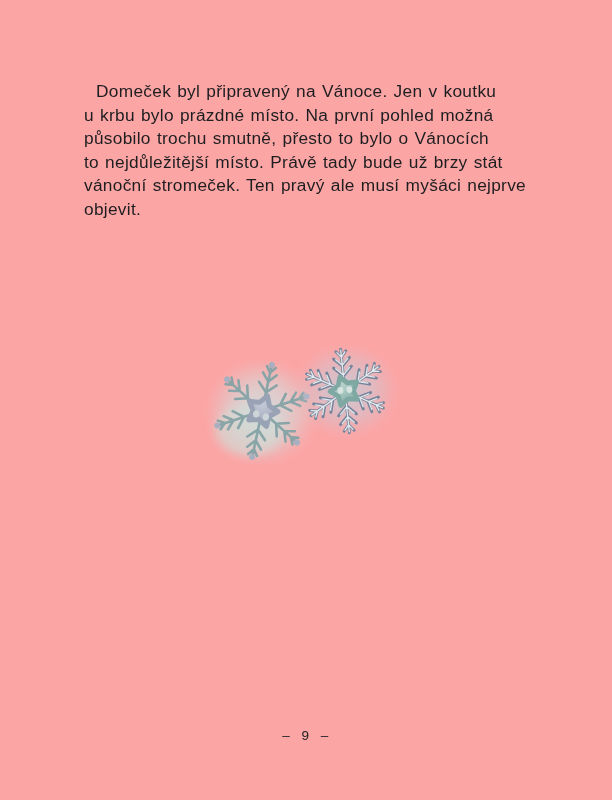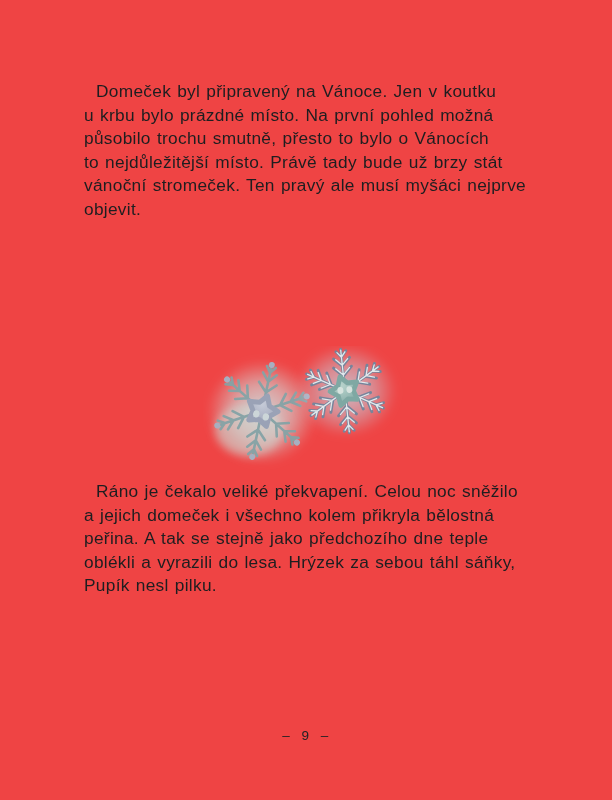--- a/index.html
+++ b/index.html
@@ -4,21 +4,21 @@
 <style>
   html, body {
     margin: 0;
     padding: 0;
     background: #ffffff;
   }
   .page {
     position: relative;
     width: 612px;
     height: 800px;
-    background: #ef4444;
+    background: #fca5a5;
     overflow: hidden;
     font-family: "Liberation Sans", "DejaVu Sans", sans-serif;
     color: #1e1e20;
   }
   .text-block {
     position: absolute;
     left: 84px;
     width: 470px;
   }
   .text-block-top { top: 80px; }
@@ -144,22 +144,17 @@
           <g fill="#d6e3de">
             <ellipse cx="-4.5" cy="-1" rx="3" ry="3.4"></ellipse>
             <ellipse cx="4.5" cy="-1" rx="3" ry="3.4"></ellipse>
           </g>
         </g>
       </g>
     </svg>
   </div>
 
   <div class="text-block text-block-bottom">
-    <p class="para">Ráno je čekalo veliké překvapení. Celou noc sněžilo
-a jejich domeček i všechno kolem přikryla bělostná
-peřina. A tak se stejně jako předchozího dne teple
-oblékli a vyrazili do lesa. Hrýzek za sebou táhl sáňky,
-Pupík nesl pilku.</p>
   </div>
 
   <div class="page-footer">– 9 –</div>
 
 </div>
 
 </body></html>

